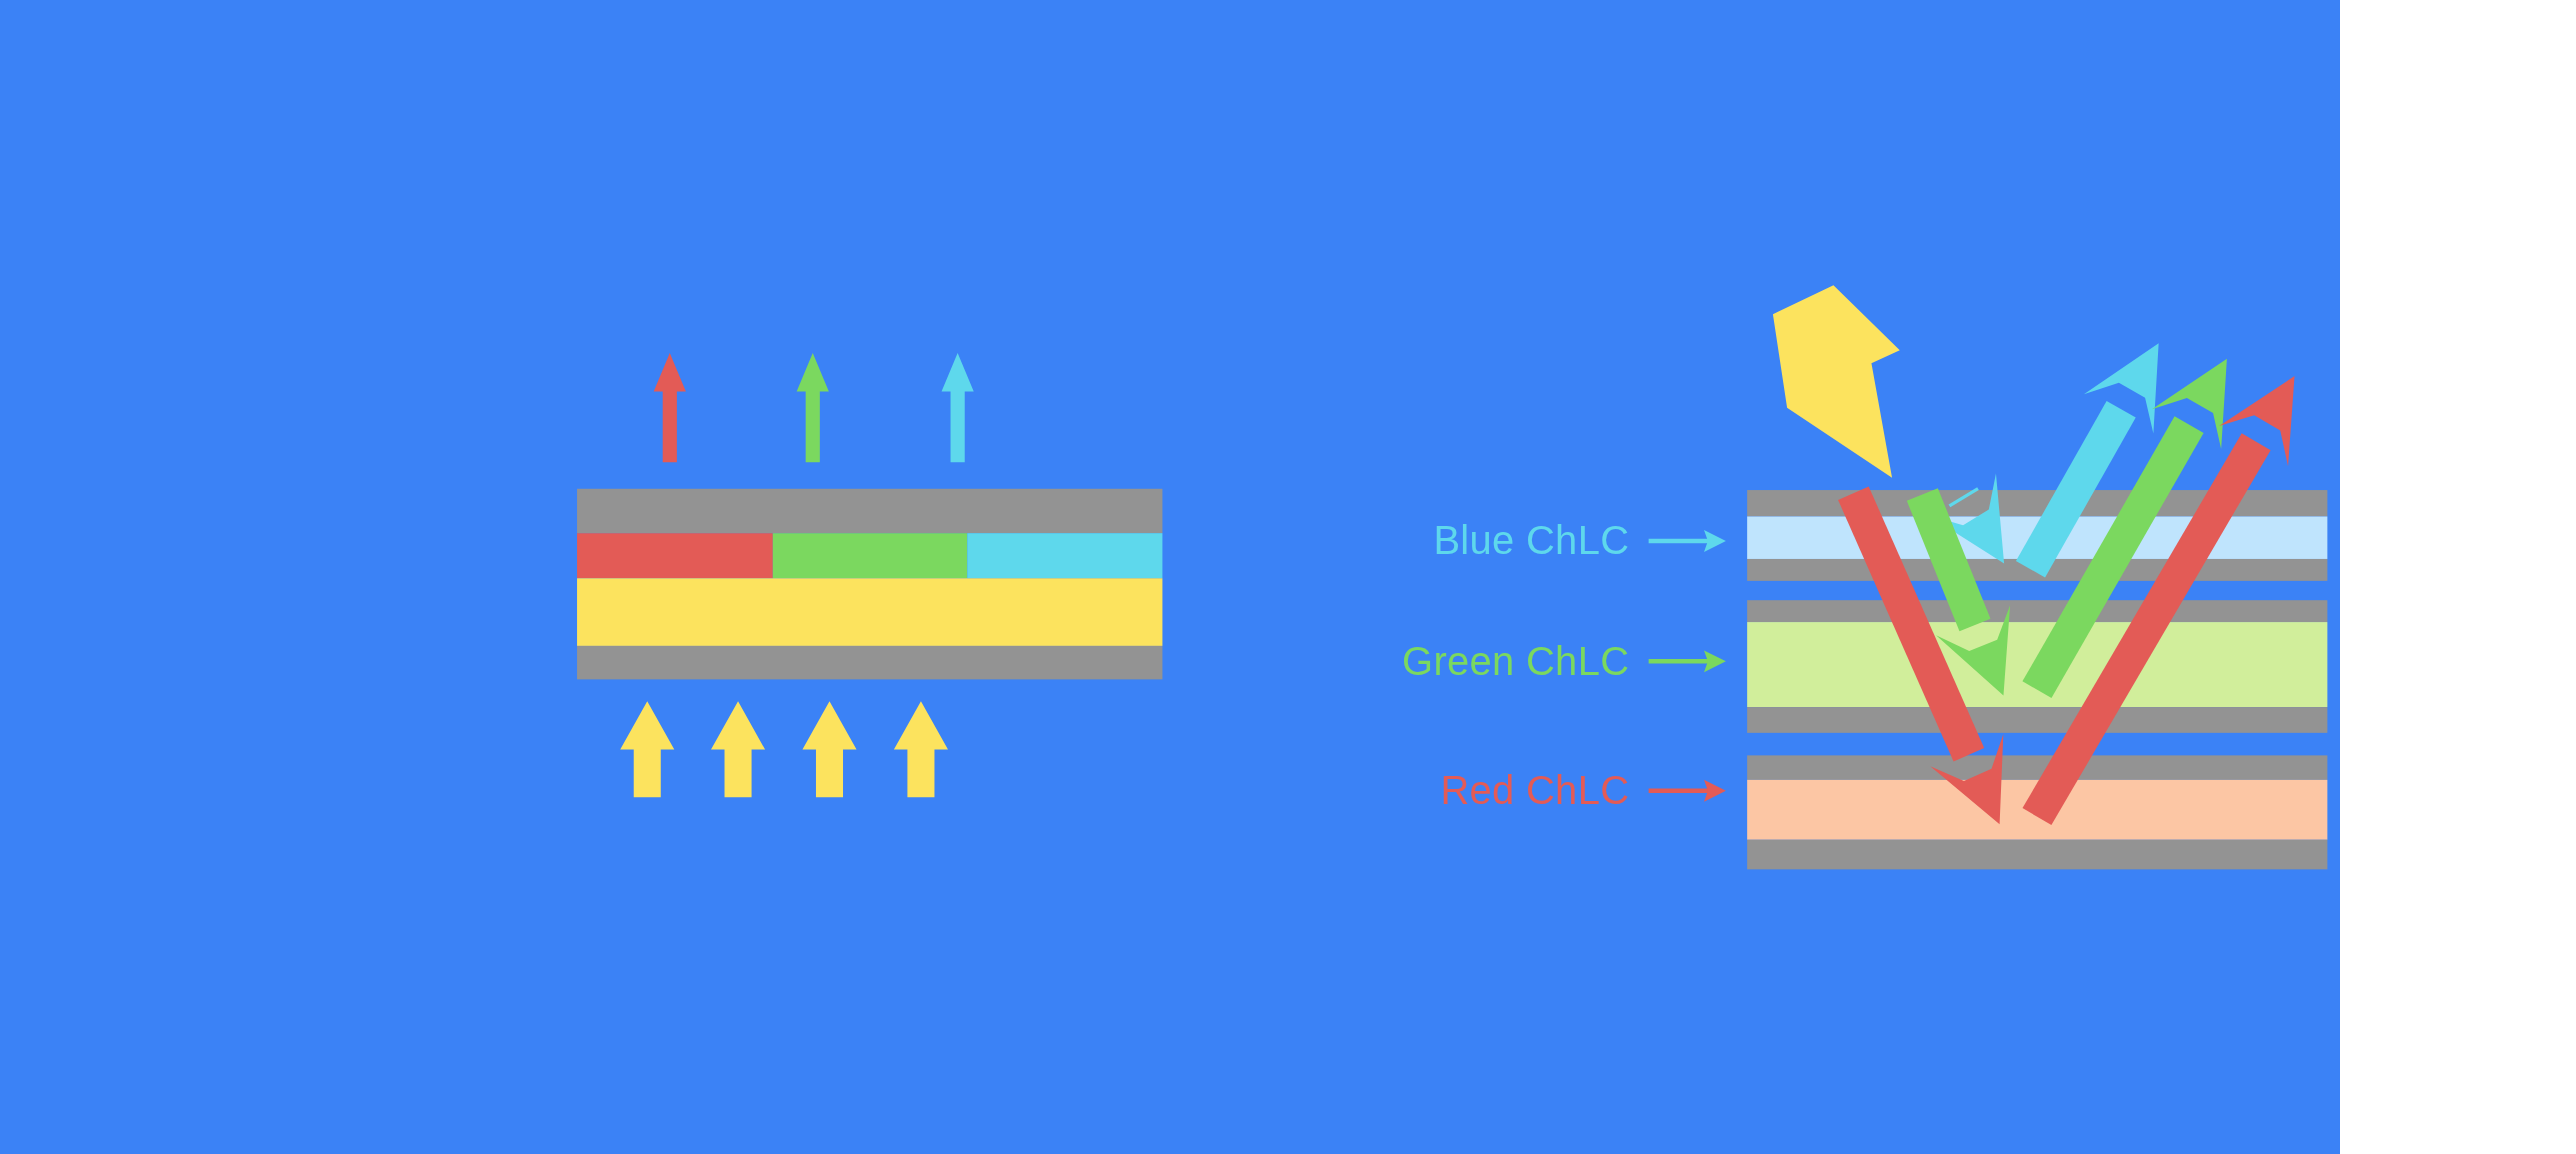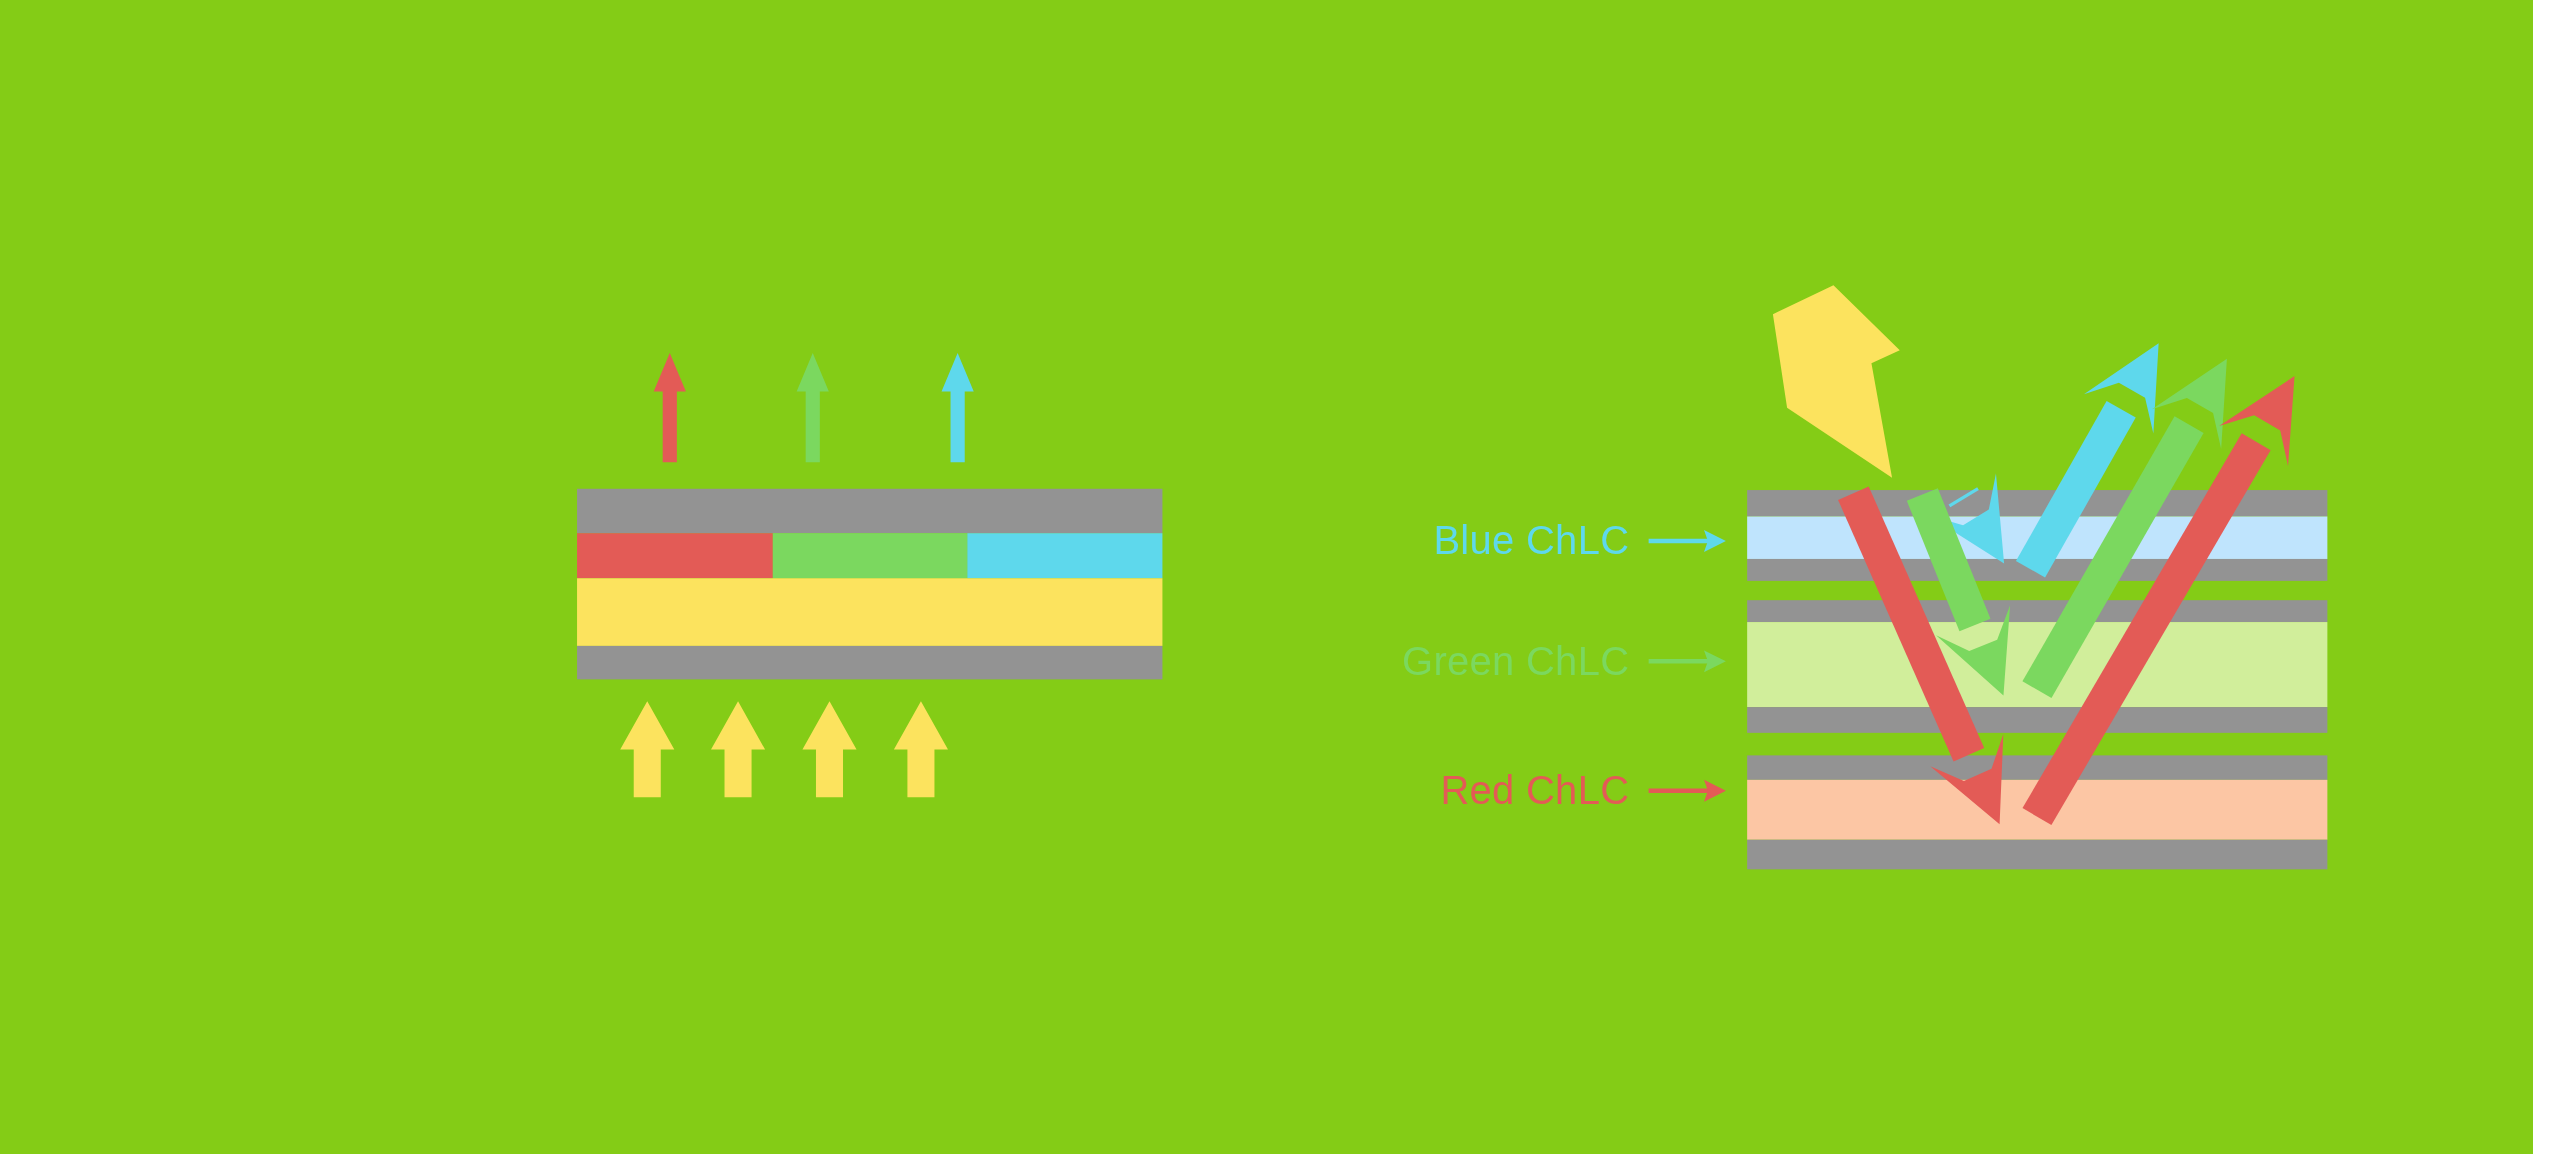--- a/index.html
+++ b/index.html
@@ -8,23 +8,23 @@
     background: #ffffff;
   }
   body {
     width: 2576px;
     height: 1154px;
     overflow: hidden;
     font-family: "Liberation Sans", sans-serif;
   }
   #figure {
     position: relative;
-    width: 2533px;
+    width: 2340px;
     height: 1154px;
-    background: #84cc16;
+    background: #3b82f6;
   }
   .panel {
     position: absolute;
     top: 0;
     left: 0;
     width: 2576px;
     height: 1154px;
   }
   svg.layer {
     position: absolute;

